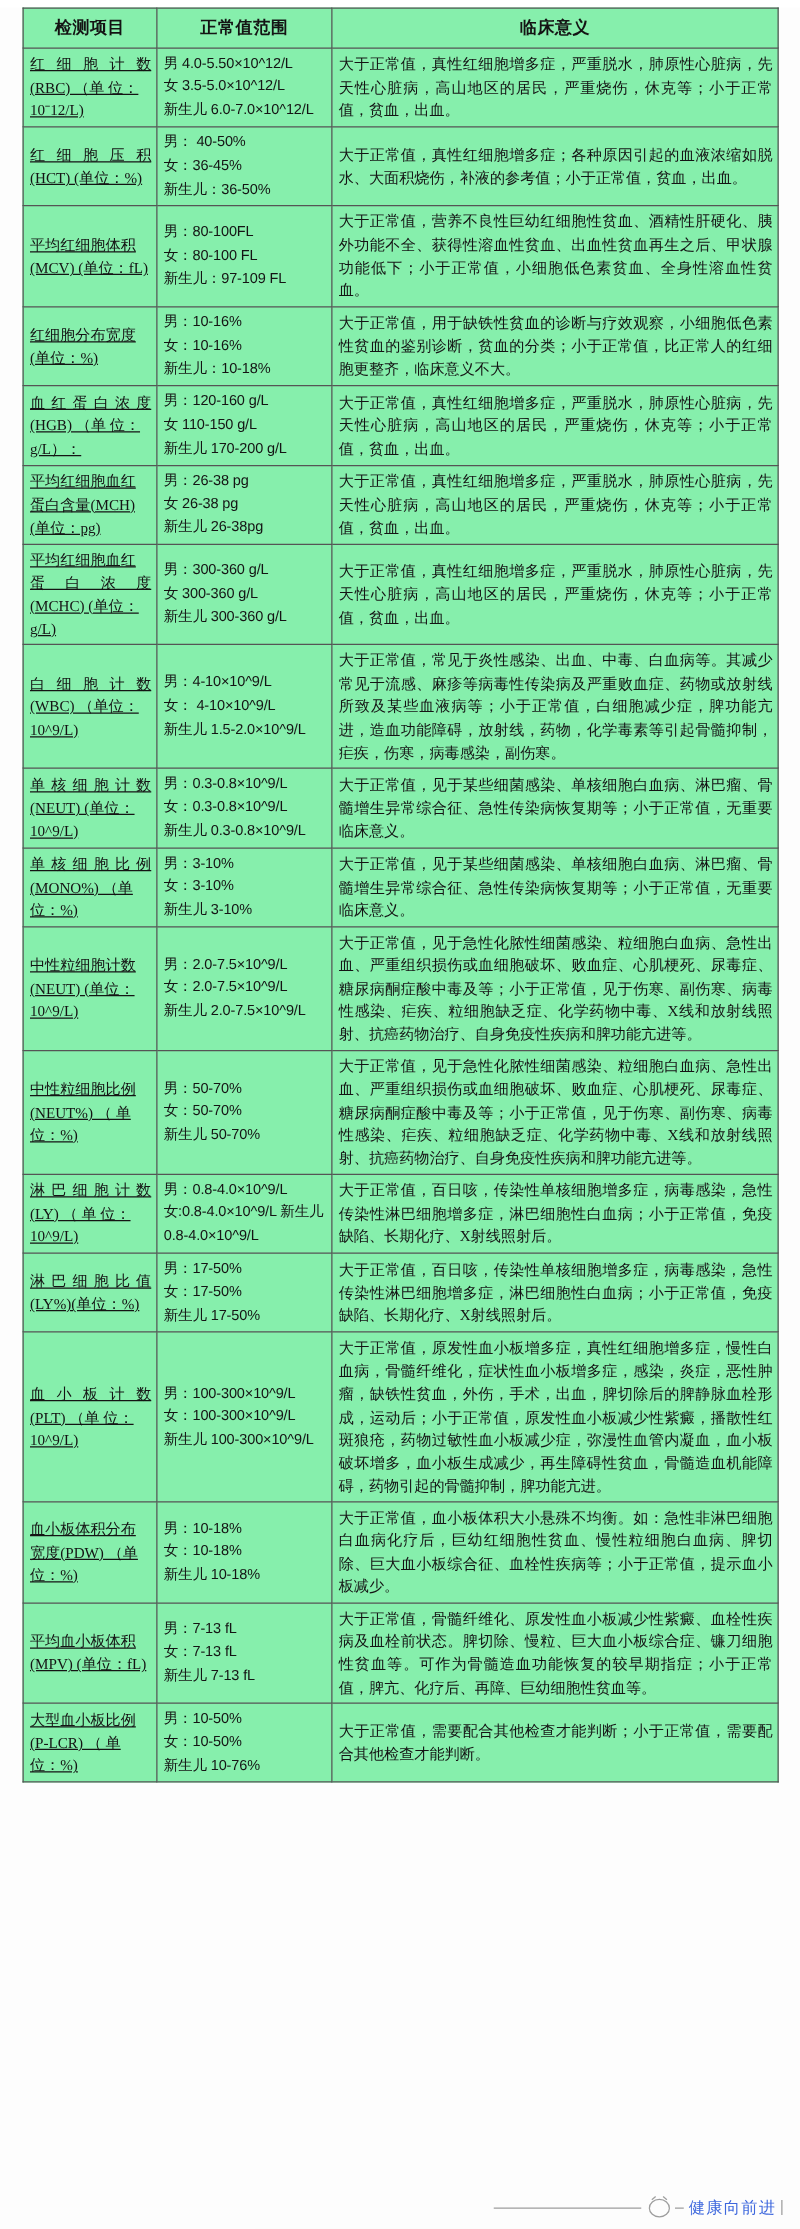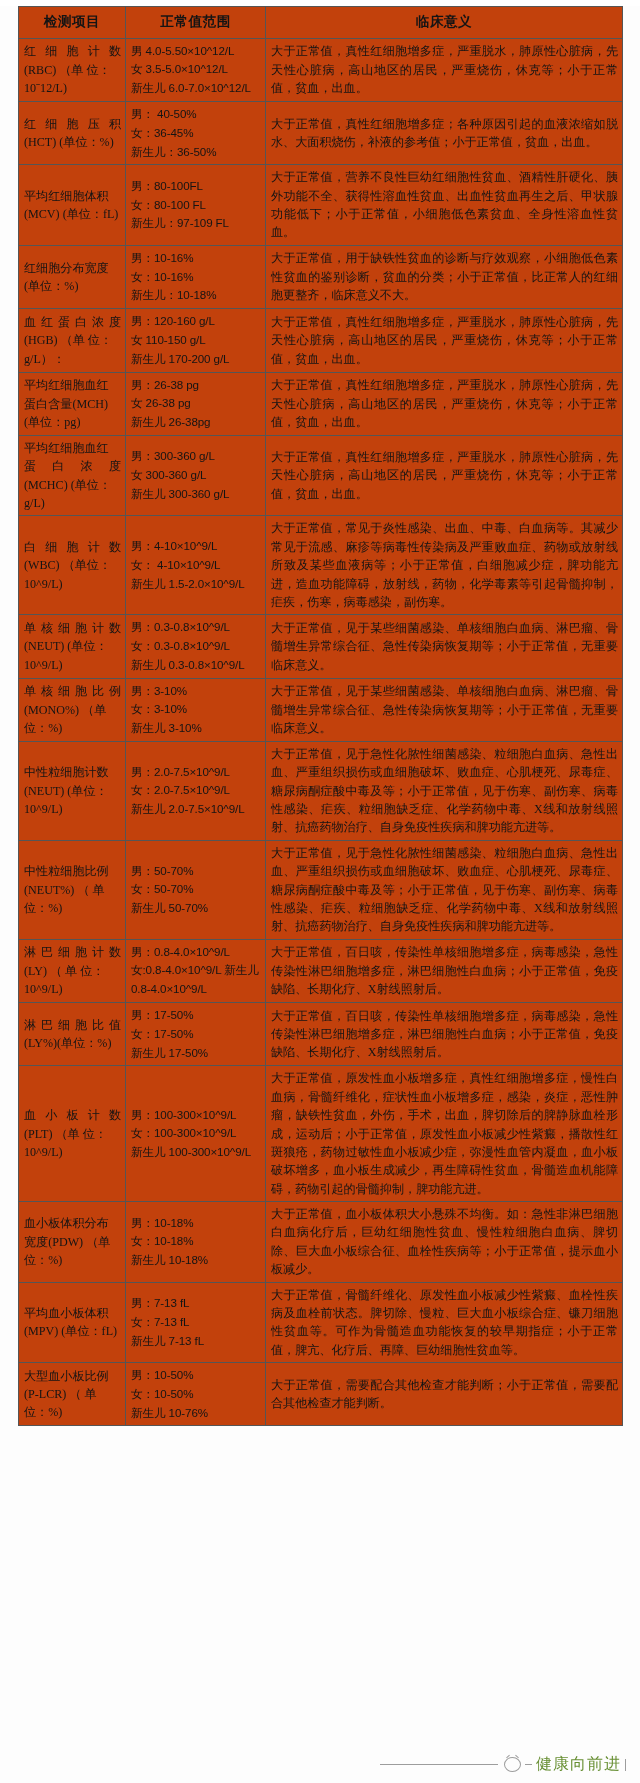--- a/index.html
+++ b/index.html
@@ -23,21 +23,21 @@
     background: #fdfdfd;
     padding: 0;
     box-sizing: border-box;
   }
 
   table.lab-table {
     border-collapse: collapse;
     width: 604px;
     margin: 6px 0 0 18px;
     table-layout: fixed;
-    background: #c2410c;
+    background: #86efac;
   }
 
   table.lab-table col.c1 { width: 107px; }
   table.lab-table col.c2 { width: 140px; }
   table.lab-table col.c3 { width: 357px; }
 
   table.lab-table th,
   table.lab-table td {
     border: 1px solid #555;
     vertical-align: middle;
@@ -51,20 +51,21 @@
     text-align: center;
     font-weight: bold;
     font-size: 13.6px;
     padding: 5px 4px 5px 4px;
     letter-spacing: 0.5px;
   }
 
   
   td.item {
     text-align: left;
+    text-decoration: underline;
   }
   td.item .name-line {
     display: block;
     white-space: nowrap;
   }
   td.item .name-line.spread {
     text-align: justify;
     text-align-last: justify;
     white-space: normal;
   }
@@ -90,22 +91,22 @@
     margin-left: 36px;
   }
 
   .watermark {
     position: absolute;
     right: 14px;
     bottom: 14px;
     display: flex;
     align-items: center;
     gap: 4px;
-    color: #4d7c0f;
-    font-size: 16px;
+    color: #1d4ed8;
+    font-size: 13px;
     font-family: "Liberation Sans", "DejaVu Sans", sans-serif;
     letter-spacing: 1px;
     white-space: nowrap;
     opacity: 0.85;
   }
   .watermark .wm-dash {
     width: 118px;
     height: 1px;
     background: #8d8d8d;
     display: inline-block;

